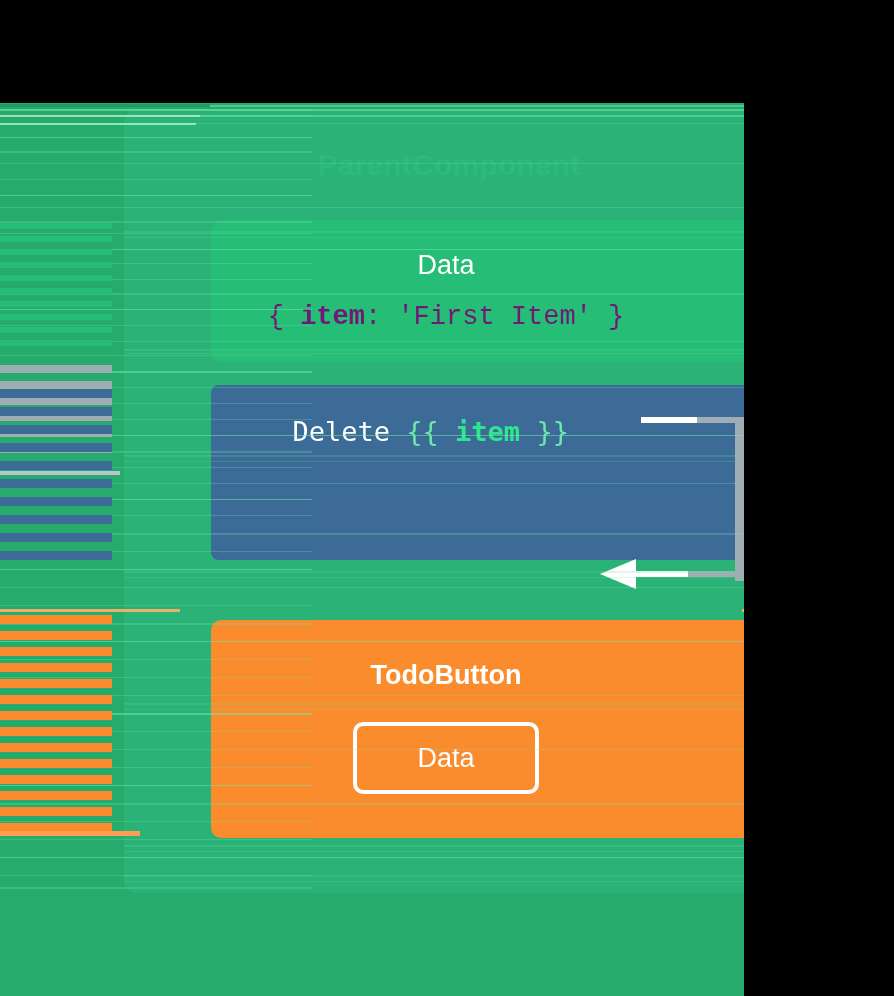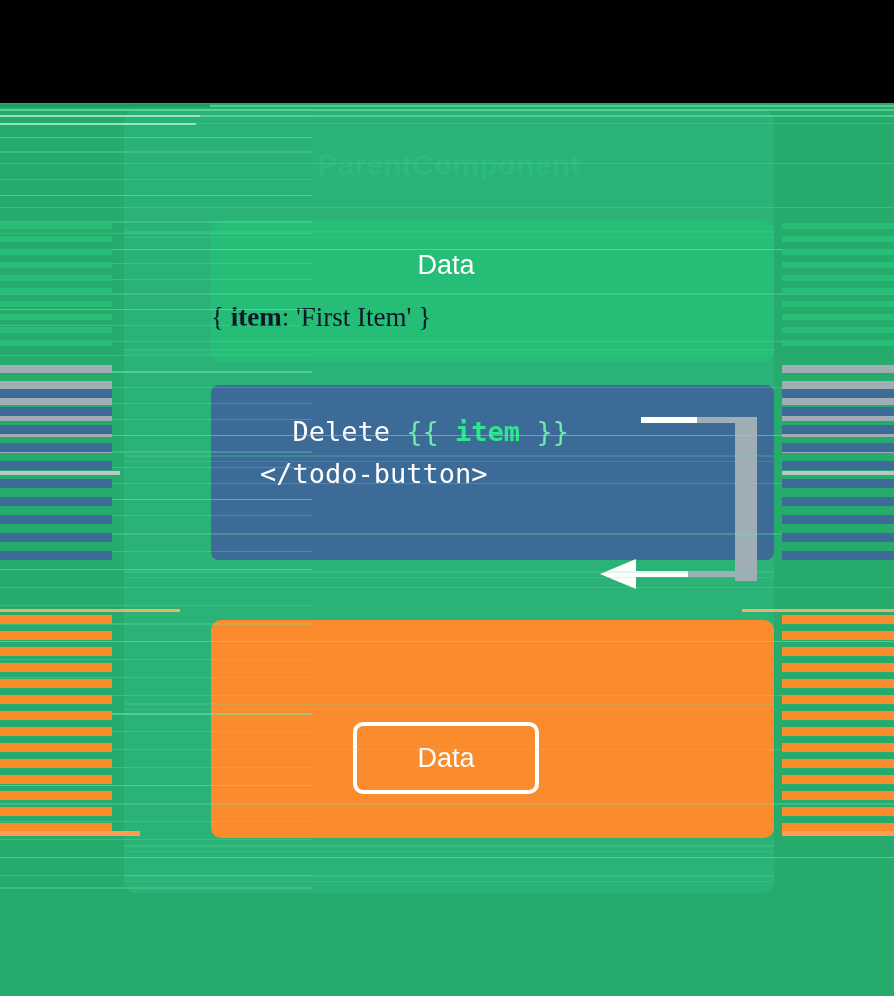--- a/index.html
+++ b/index.html
@@ -20,21 +20,21 @@
     height: 996px;
     background: #000000;
     overflow: hidden;
   }
 
   
   #canvas {
     position: absolute;
     left: 0;
     top: 103px;
-    width: 894px;
+    width: 744px;
     height: 893px;
     background: #27ab6d;
     overflow: hidden;
   }
 
   
   #parent-card {
     position: absolute;
     left: 124px;
     top: 7px;          
@@ -72,24 +72,24 @@
     width: 470px;
     text-align: center;
     font-size: 27px;
     color: #ffffff;
     font-family: "Liberation Sans", sans-serif;
   }
   #data-block .blk-code {
     position: absolute;
     left: 0; top: 82px;
     width: 470px;
-    text-align: left;
-    font-size: 27px;
-    color: #0f172a;
-    font-family: Liberation Serif, serif;
+    text-align: center;
+    font-size: 27px;
+    color: #701a75;
+    font-family: Liberation Mono, monospace;
     white-space: pre;
   }
   .mono-bold { font-weight: 700; }
 
   
   #code-block {
     position: absolute;
     left: 87px;
     top: 275px;        
     width: 563px;
@@ -197,24 +197,24 @@
 
       <div id="parent-title">ParentComponent</div>
 
       <div id="data-block">
         <div class="blk-title">Data</div>
         <div class="blk-code"><span>{ </span><span class="mono-bold">item</span><span>: </span><span>'First Item'</span><span> }</span></div>
       </div>
 
       <div id="code-block">
         <div class="line"><span>  </span><span>Delete </span><span class="tok-brace">{{ </span><span class="tok-var">item</span><span class="tok-brace"> }}</span></div>
-        <div class="line">&lt;/todo-button&gt;</div>
       </div>
 
       <div id="todo-block">
+        <div id="todo-title">TodoButton</div>
         <div id="todo-data-box">
           <span>Data</span>
         </div>
       </div>
 
     </div>
 
     <div class="conn" id="conn-h1"></div>
     <div class="conn" id="conn-h1-gray"></div>
     <div class="conn" id="conn-v"></div>

